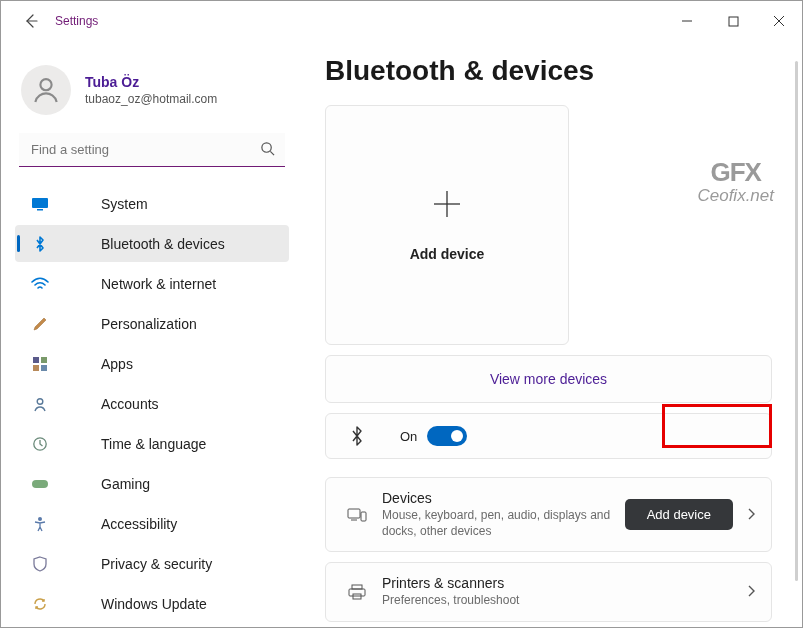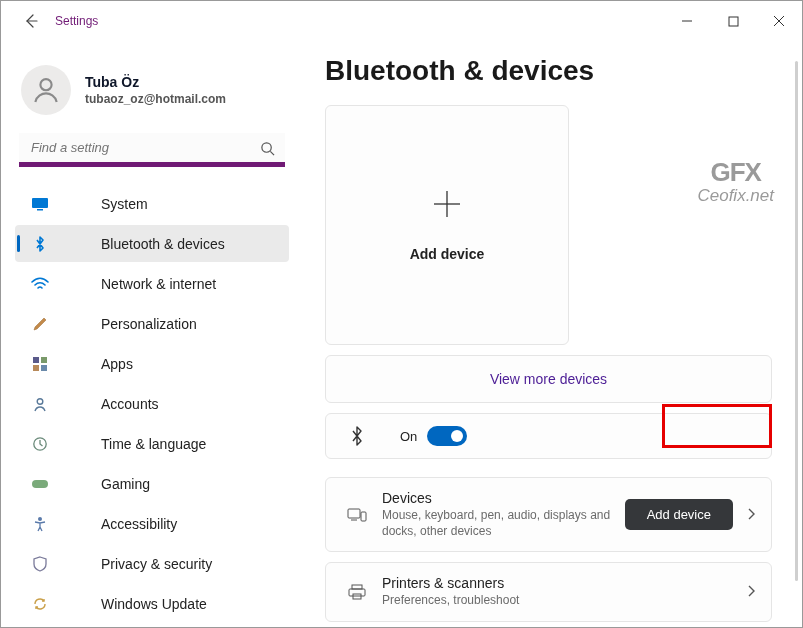--- a/index.html
+++ b/index.html
@@ -6,24 +6,24 @@
   body { margin:0; width:803px; height:628px; background:#fff; border:1px solid #999; overflow:hidden; position:relative; }
   .titlebar { height:40px; display:flex; align-items:center; padding:0 0 0 16px; }
   .back-btn { width:28px; height:28px; display:flex; align-items:center; justify-content:center; color:#444; font-size:17px; margin-right:10px; cursor:pointer;}
   .titlebar-title { font-size:12px; color:#701a75; flex:1; }
   .winctl { display:flex; }
   .winctl div { width:46px; height:40px; display:flex; align-items:center; justify-content:center; color:#333; cursor:pointer;}
   .content { display:flex; height:calc(628px - 40px); }
   .sidebar { width:300px; padding:20px 12px 0 14px; display:flex; flex-direction:column; }
   .profile { display:flex; align-items:center; padding:4px 6px 18px 6px; }
   .avatar { width:50px; height:50px; border-radius:50%; background:#ecebea; display:flex; align-items:center; justify-content:center; color:#7a7a7a; margin-right:14px;}
-  .profile-name { font-size:14px; font-weight:600; color:#0f172a;}
-  .profile-email { font-size:12px; color:#555; margin-top:2px;font-weight:bold;}
+  .profile-name { font-size:14px; font-weight:600; color:#4c1d95;}
+  .profile-email { font-size:12px; color:#555; margin-top:2px;}
   .search { position:relative; margin:0 4px 18px 4px; }
-  .search input { width:100%; height:34px; border:none; border-bottom:5px solid #701a75; background:#fbfbfb; padding:0 34px 0 12px; font-size:13px; color:#ef4444; outline:none;font-style:italic;}
+  .search input { width:100%; height:34px; border:none; border-bottom:1px solid #701a75; background:#fbfbfb; padding:0 34px 0 12px; font-size:13px; color:#ef4444; outline:none;}
   .search .sicon { position:absolute; right:10px; top:8px; color:#555; font-size:14px;}
   .nav { list-style:none; margin:0; padding:0; }
   .nav li { display:flex; align-items:center; height:37px; padding:0 10px 0 14px; border-radius:4px; font-size:14px; color:#222; cursor:pointer; position:relative; margin-bottom:3px;gap:36px;}
   .nav li.active { background:#eaeaea; }
   .nav li.active::before { content:""; position:absolute; left:2px; top:10px; width:3px; height:17px; background:#0067c0; border-radius:2px;}
   .nav .icon { width:22px; height:18px; margin-right:14px; display:flex; align-items:center; justify-content:center; font-size:15px; }
   .main { flex:1; padding:14px 30px 0 24px; overflow:hidden; position:relative;}
   .page-title { font-size:28px; font-weight:600; color:#1a1a1a; margin:0 0 18px 0;}
   .add-tile { width:244px; height:240px; border:1px solid #e5e5e5; border-radius:6px; background:#fdfdfd; display:flex; flex-direction:column; align-items:center; justify-content:center; cursor:pointer;}
   .add-tile .plus { font-size:34px; color:#333; line-height:1; font-weight:300;}

